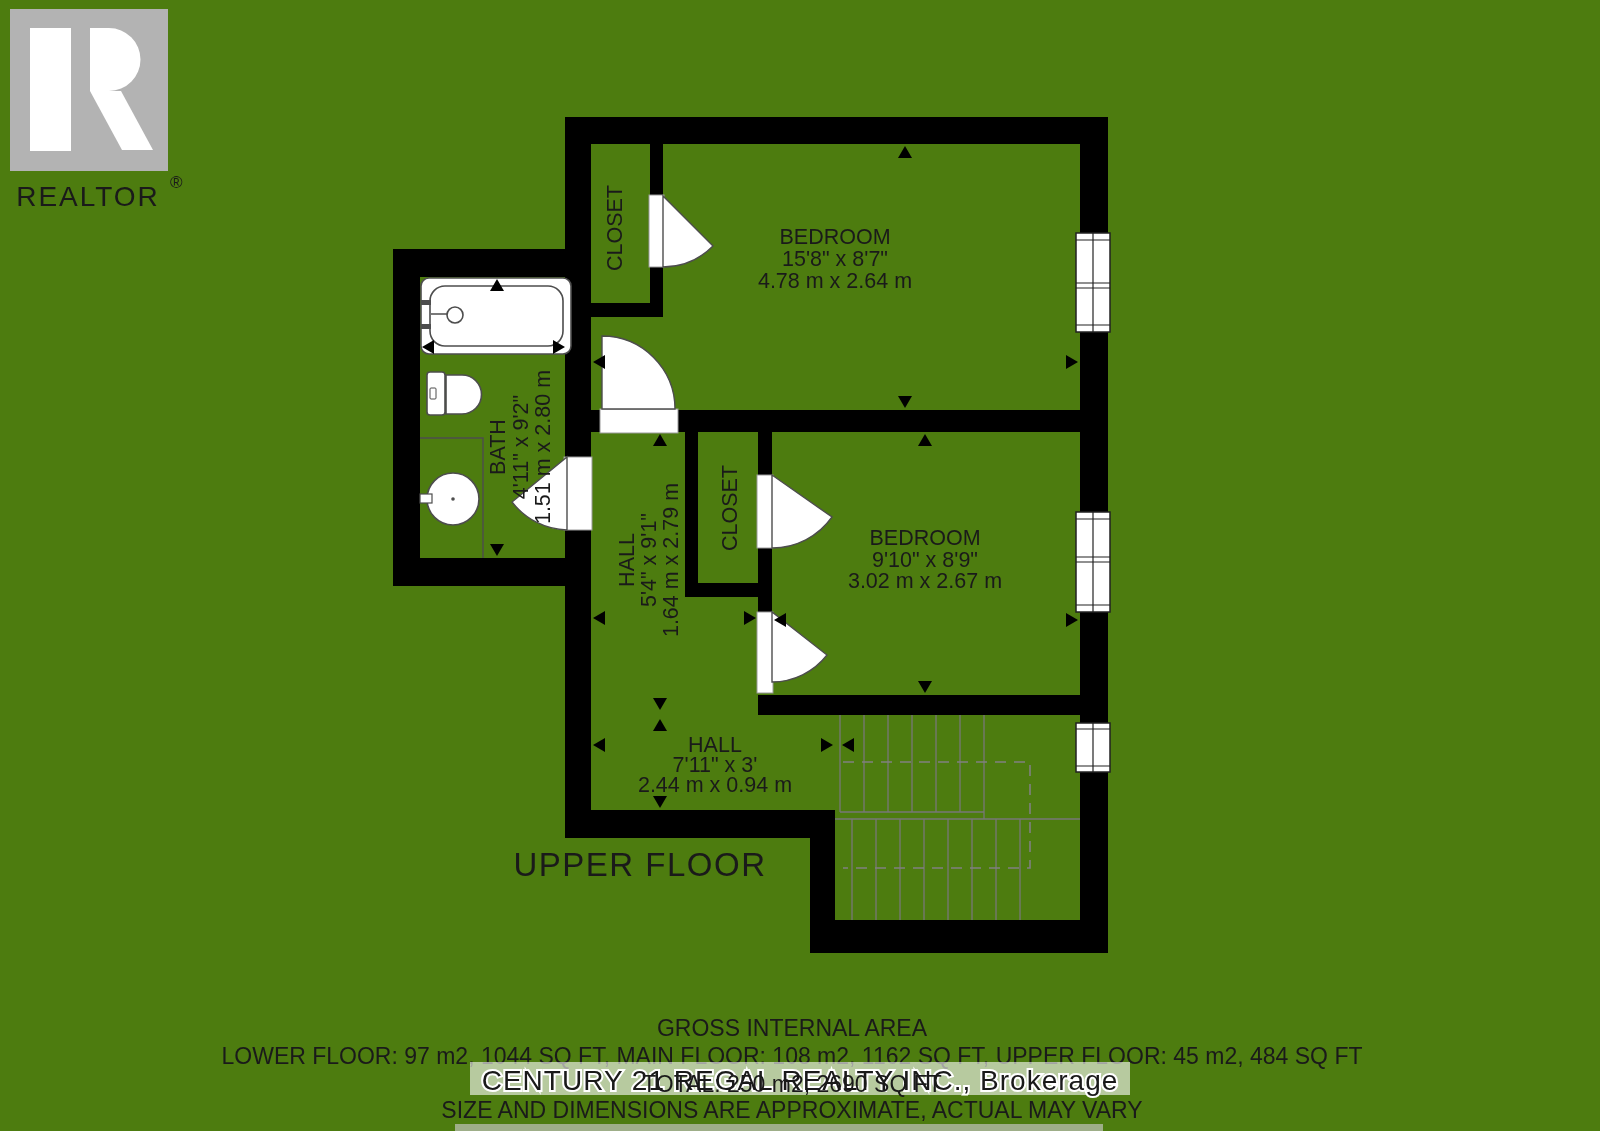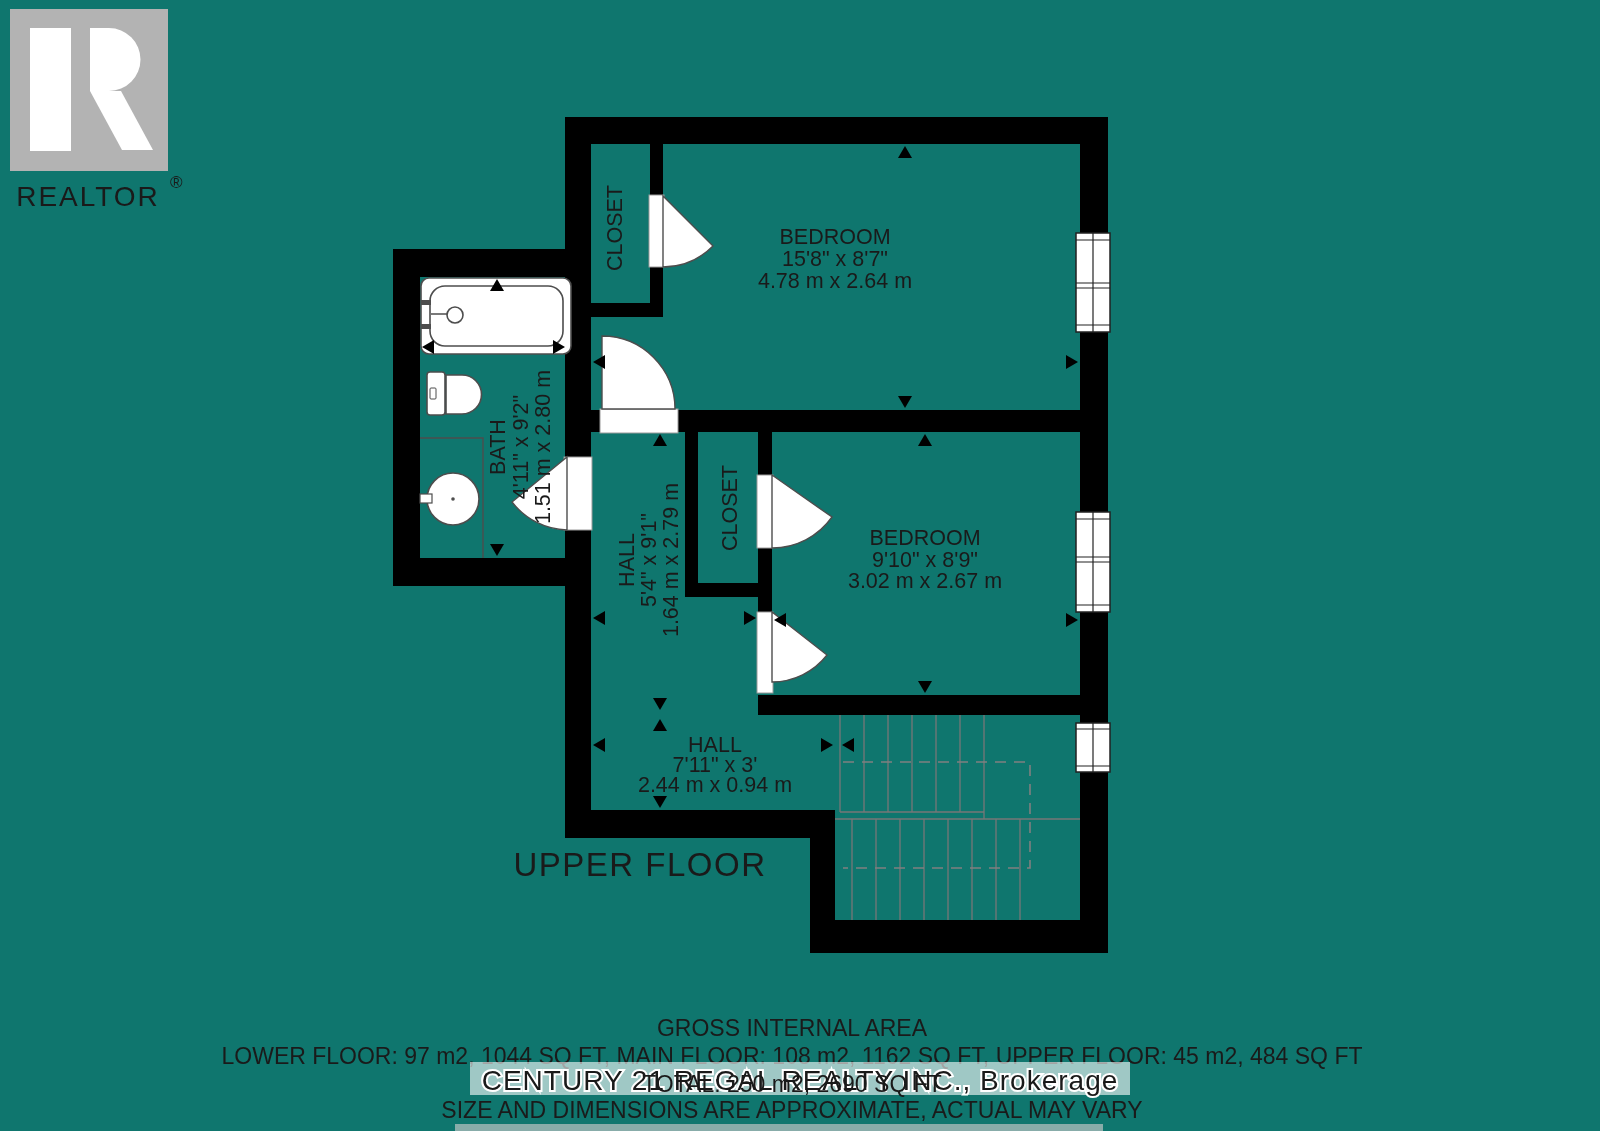--- a/index.html
+++ b/index.html
@@ -1,16 +1,16 @@
 <!DOCTYPE html>
 <html><head>
 <meta charset="utf-8">
 <style>
   html,body{margin:0;padding:0;background:#ffffff;}
-  .canvas{position:relative;width:1600px;height:1131px;background:#0f766e;overflow:hidden;
+  .canvas{position:relative;width:1600px;height:1131px;background:#4d7c0f;overflow:hidden;
           font-family:"Liberation Sans", sans-serif;text-decoration:underline;}
   svg{position:absolute;left:0;top:0;}
   svg text{font-family:"Liberation Sans", sans-serif;fill:#1a1a1a;}
   .room-label{font-size:21.5px;}
   .rot{text-anchor:middle;}
   .footer-text{font-size:23px;text-anchor:middle;}
   .wall{fill:#000000;}
   .opening{fill:#ffffff;stroke:#9a9a9a;stroke-width:1;}
   .door{fill:#ffffff;stroke:#4d4d4d;stroke-width:1.4;}
   .fixture{fill:#ffffff;stroke:#4d4d4d;stroke-width:1.6;}

